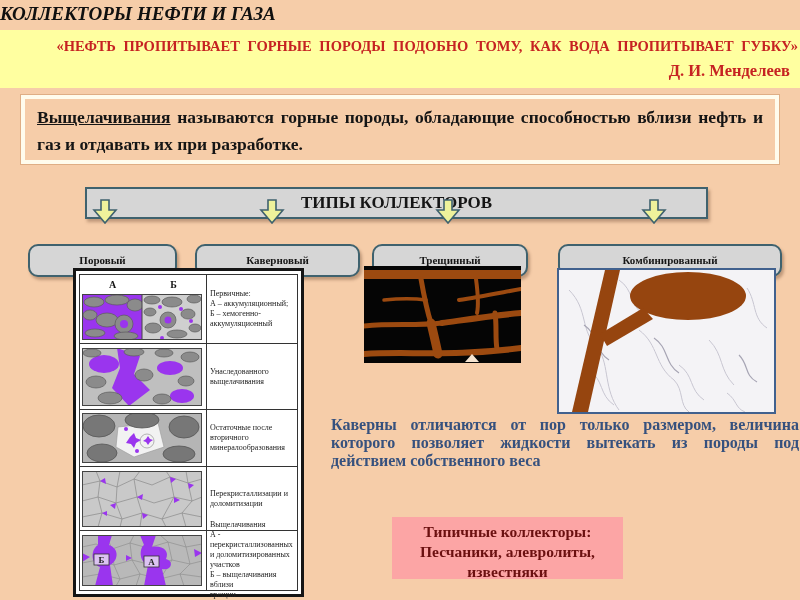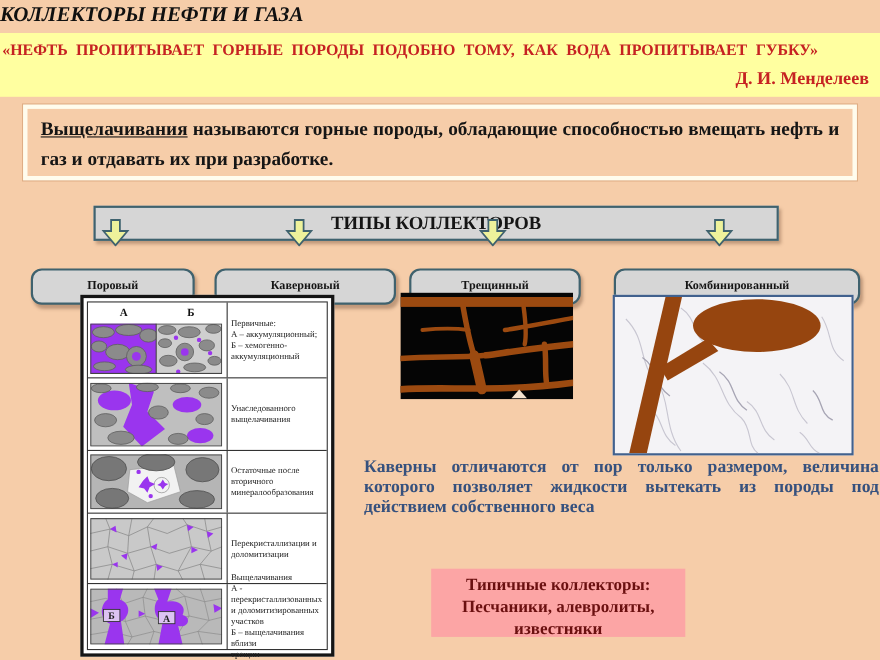--- a/index.html
+++ b/index.html
@@ -7,21 +7,21 @@
     position:relative;width:800px;height:600px;overflow:hidden;
     background:#f6cda9;
     font-family:"Liberation Serif",serif;color:#111;
   }
   .title{
     position:absolute;top:3px;left:0;width:800px;
     font-size:19px;font-weight:bold;font-style:italic;color:#101010;
   }
   .quote-band{position:absolute;top:30px;left:0;width:800px;height:58px;background:#ffffa0;}
   .quote-text{
-    position:absolute;top:8px;left:2px;width:796px;text-align:left;
+    position:absolute;top:8px;left:2px;width:796px;text-align:right;
     font-size:14.5px;font-weight:bold;color:#c62222;word-spacing:4px;
   }
   .quote-author{
     position:absolute;bottom:7px;right:10px;
     font-size:16.5px;font-weight:bold;color:#c62222;
   }
   .def-box{
     position:absolute;top:95px;left:21px;width:758px;height:69px;
     border:4px solid #fffced;box-sizing:border-box;
     box-shadow:0 0 0 1px #dfae85;
@@ -83,21 +83,21 @@
 <div id="slide">
 
   <div class="title">КОЛЛЕКТОРЫ НЕФТИ И ГАЗА</div>
 
   <div class="quote-band">
     <div class="quote-text">«НЕФТЬ ПРОПИТЫВАЕТ ГОРНЫЕ ПОРОДЫ ПОДОБНО ТОМУ, КАК ВОДА ПРОПИТЫВАЕТ ГУБКУ»</div>
     <div class="quote-author">Д. И. Менделеев</div>
   </div>
 
   <div class="def-box">
-    <div class="def-text"><span class="def-term">Выщелачивания</span><span> называются горные породы, обладающие способностью вмещать нефть и газ и отдавать их при разработке.</span></div>
+    <div class="def-text"><span class="def-term">Выщелачивания</span><span> называются горные породы, обладающие способностью вблизи нефть и газ и отдавать их при разработке.</span></div>
   </div>
 
   <div class="gray-box types-header">ТИПЫ КОЛЛЕКТОРОВ</div>
 
   <div class="arrow ar1">
     <svg width="26" height="25" viewBox="0 0 26 25">
         <polygon points="9,1 17,1 17,11 24,11 13,24 2,11 9,11" fill="#eef29b" stroke="#3f626e" stroke-width="1.6"></polygon>
       </svg>
   </div>
   <div class="arrow ar2">

